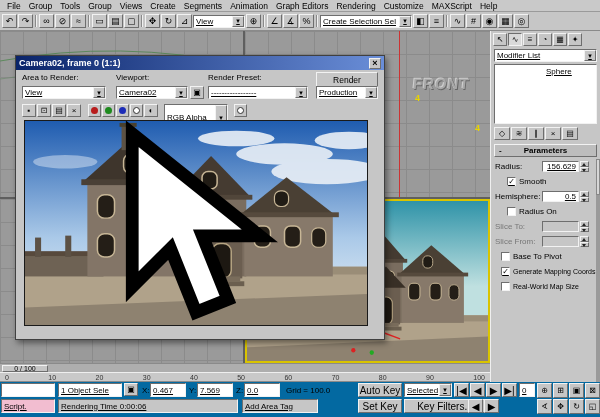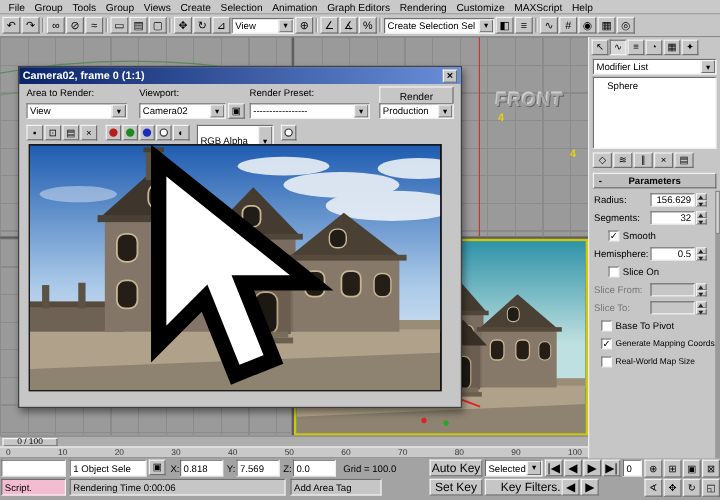--- a/index.html
+++ b/index.html
@@ -1,19 +1,19 @@
 <!DOCTYPE html>
 <html><head>
 <meta charset="utf-8">
 <style>
   *{margin:0;padding:0;box-sizing:border-box;font-family:"Liberation Sans",sans-serif;}
   html,body{background:#808080;}
-  #screen{position:relative;width:600px;height:417px;background:#a3a3a3;overflow:hidden;font-size:9px;color:#000;}
+  #screen{position:relative;width:600px;height:417px;background:#0369a1;overflow:hidden;font-size:9px;color:#000;}
   .bo{border:1px solid;border-color:#f2f2f2 #6e6e6e #6e6e6e #f2f2f2;background:#c6c6c6;}
-  .bi{border:1px solid;border-color:#6e6e6e #f2f2f2 #f2f2f2 #6e6e6e;}
+  .bi{border:1px solid;border-color:#6e6e6e #f2f2f2 #f2f2f2 #6e6e6e;text-decoration:underline;}
   
   .menubar{position:absolute;top:0;left:0;right:0;height:12px;display:flex;align-items:center;padding-left:3px;background:#c9c9c9;border-bottom:1px solid #9a9a9a;}
   .menubar span{padding:0 4px;font-size:8.5px;white-space:nowrap;}
   
   .toolbar{position:absolute;top:12px;left:0;right:0;height:19px;display:flex;align-items:center;gap:1px;padding:0 2px;background:#c6c6c6;border-bottom:1px solid #8a8a8a;}
   .ticon{width:15px;height:14px;display:flex;align-items:center;justify-content:center;font-size:9px;line-height:1;overflow:hidden;}
   .tsep{width:2px;height:12px;border-left:1px solid #8a8a8a;border-right:1px solid #efefef;margin:0 1px;}
   .combo{display:flex;align-items:center;height:13px;background:#fff;font-size:8px;overflow:hidden;}
   .combo .cv{padding-left:2px;white-space:nowrap;overflow:hidden;flex:1;}
   .combo .arr{width:12px;height:100%;display:flex;align-items:center;justify-content:center;font-size:7px;flex:0 0 12px;border:1px solid;border-color:#f2f2f2 #6e6e6e #6e6e6e #f2f2f2;background:#c6c6c6;}
@@ -48,21 +48,21 @@
   .rimg>svg{position:absolute;inset:0;width:100%;height:100%;}
   .cursor{position:absolute;left:232px;top:55px;width:12px;height:16px;}
   
   .cpanel{position:absolute;left:490px;top:31px;width:110px;height:351px;background:#c6c6c6;border-left:1px solid #efefef;}
   .cptabs{display:flex;gap:1px;padding:2px;}
   .cptab{width:14px;height:13px;display:flex;align-items:center;justify-content:center;font-size:8px;}
   .pressed{border-color:#6e6e6e #f2f2f2 #f2f2f2 #6e6e6e;background:#d9d9d9;}
   .objname{font-size:9px;font-weight:bold;padding:2px 7px;height:13px;}
   .mlist{margin:1px 3px;}
   .stack{margin:2px 3px;height:60px;background:#fff;font-size:8px;padding:1px;overflow:hidden;}
-  .stack .it{height:11px;display:flex;align-items:center;padding-left:10px;}
+  .stack .it{height:11px;display:flex;align-items:center;padding-left:10px;margin-left:40px;}
   .stb{display:flex;gap:1px;padding:1px 3px;}
   .stb .mic{width:16px;}
   .roll{margin:3px 3px 2px 3px;height:13px;display:flex;align-items:center;justify-content:center;font-size:8px;font-weight:bold;position:relative;background:#bdbdbd;}
   .roll .mins{position:absolute;left:4px;font-weight:bold;}
   .cp-row{height:15px;display:flex;align-items:center;padding:0 4px;font-size:8px;white-space:nowrap;}
   .pl{flex:0 0 47px;overflow:hidden;}
   .pf{width:37px;height:11px;background:#fff;font-size:8px;text-align:right;padding-right:2px;overflow:hidden;line-height:10px;}
   .pf.dis{background:#c6c6c6;color:#777;}
   .dis{color:#777;}
   .spin{width:9px;height:11px;display:flex;flex-direction:column;margin-left:1px;}
@@ -159,21 +159,21 @@
     </defs>
   </svg>
 
   <div class="menubar">
     <span>File</span>
     <span>Group</span>
     <span>Tools</span>
     <span>Group</span>
     <span>Views</span>
     <span>Create</span>
-    <span>Selection</span>
+    <span>Segments</span>
     <span>Animation</span>
     <span>Graph Editors</span>
     <span>Rendering</span>
     <span>Customize</span>
     <span>MAXScript</span>
     <span>Help</span>
   </div>
 
   <div class="toolbar">
     <span class="ticon bo">↶</span>
@@ -271,54 +271,46 @@
       <span>Parameters</span>
     </div>
     <div class="cp-row">
       <span class="pl">Radius:</span>
       <span class="pf bi">156.629</span>
       <span class="spin">
           <i class="u"></i>
           <i class="d"></i>
         </span>
     </div>
-    <div class="cp-row">
-      <span class="pl">Segments:</span>
-      <span class="pf bi">32</span>
-      <span class="spin">
-          <i class="u"></i>
-          <i class="d"></i>
-        </span>
-    </div>
     <div class="cp-row" style="padding-left:16px">
       <span class="cb bi">✓</span>
       <span>Smooth</span>
     </div>
     <div class="cp-row">
       <span class="pl">Hemisphere:</span>
       <span class="pf bi">0.5</span>
       <span class="spin">
           <i class="u"></i>
           <i class="d"></i>
         </span>
     </div>
     <div class="cp-row" style="padding-left:16px">
       <span class="cb bi"></span>
-      <span>Slice On</span>
+      <span>Radius On</span>
     </div>
     <div class="cp-row">
-      <span class="pl dis">Slice From:</span>
+      <span class="pl dis">Slice To:</span>
       <span class="pf bi dis"></span>
       <span class="spin">
           <i class="u"></i>
           <i class="d"></i>
         </span>
     </div>
     <div class="cp-row">
-      <span class="pl dis">Slice To:</span>
+      <span class="pl dis">Slice From:</span>
       <span class="pf bi dis"></span>
       <span class="spin">
           <i class="u"></i>
           <i class="d"></i>
         </span>
     </div>
     <div class="cp-row" style="padding-left:10px">
       <span class="cb bi"></span>
       <span>Base To Pivot</span>
     </div>
@@ -414,21 +406,21 @@
     <span>80</span>
     <span>90</span>
     <span>100</span>
   </div>
 
   <div class="srow1">
     <span class="abs fld bi white" style="left:1px;width:54px"></span>
     <span class="abs fld bi white" style="left:58px;width:64px">1 Object Sele</span>
     <span class="abs mic bo" style="left:124px;top:0">▣</span>
     <span class="slab" style="left:142px">X:</span>
-    <span class="abs fld bi white" style="left:150px;width:36px">0.818</span>
+    <span class="abs fld bi white" style="left:150px;width:36px">0.467</span>
     <span class="slab" style="left:189px">Y:</span>
     <span class="abs fld bi white" style="left:197px;width:36px">7.569</span>
     <span class="slab" style="left:236px">Z:</span>
     <span class="abs fld bi white" style="left:244px;width:36px">0.0</span>
     <span class="slab" style="left:286px">Grid = 100.0</span>
     <span class="abs sbtn bo" style="left:358px;width:44px">Auto Key</span>
     <span class="combo bi abs" style="left:404px;top:0;width:48px;height:14px">
       <span class="cv">Selected</span>
       <span class="arr">▾</span>
     </span>

